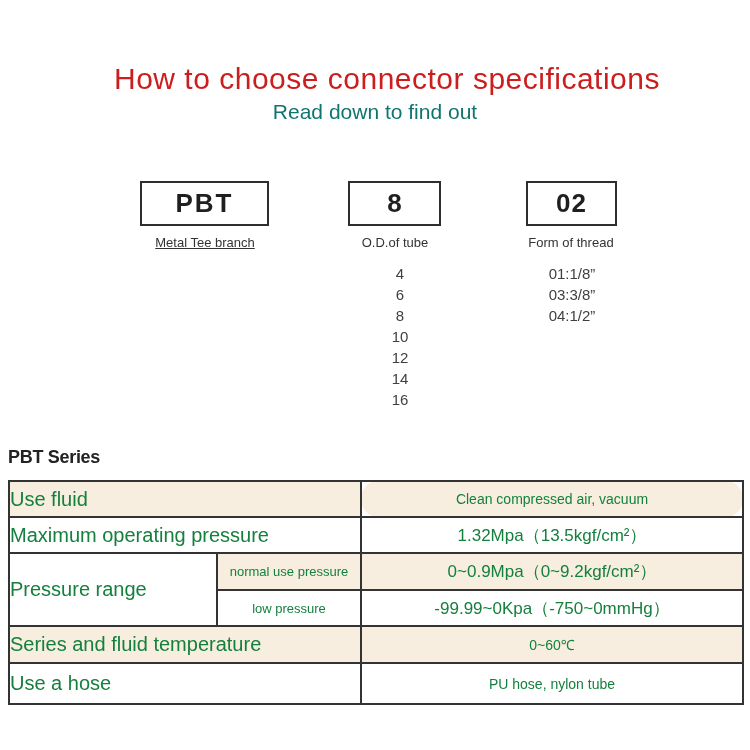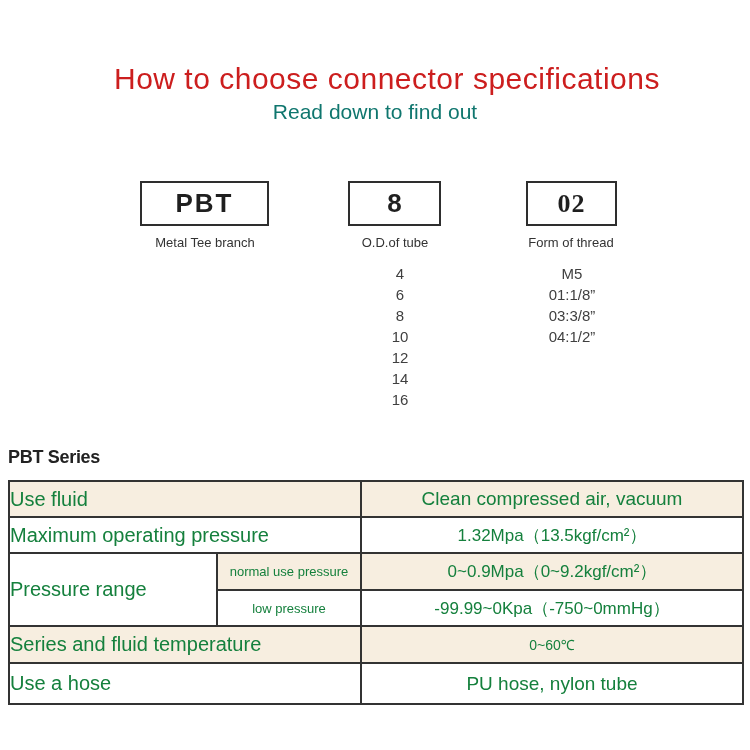--- a/index.html
+++ b/index.html
@@ -10,42 +10,42 @@
   .title{left:0;top:50px;width:750px;text-align:center;
          font-size:30px;font-weight:normal;color:#cc1e1e;margin:12px;letter-spacing:0.5px;}
   .subtitle{left:0;top:100px;width:750px;text-align:center;
             font-size:21px;color:#0f766e;}
 
   .code-box{border:2px solid #2e2e2e;background:#ffffff;
             display:flex;align-items:center;justify-content:center;
             font-weight:bold;font-size:26px;color:#1f1f1f;box-sizing:border-box;}
   .box1{left:140px;top:181px;width:129px;height:45px;letter-spacing:2px;}
   .box2{left:348px;top:181px;width:93px;height:45px;}
-  .box3{left:526px;top:181px;width:91px;height:45px;letter-spacing:1px;font-family:Liberation Serif, serif;}
+  .box3{left:526px;top:181px;width:91px;height:45px;letter-spacing:1px;}
 
   .box-label{top:235px;text-align:center;font-size:13px;color:#333333;}
-  .label1{left:130px;width:150px;}
+  .label1{left:130px;width:150px;text-decoration:underline;}
   .label2{left:330px;width:130px;}
   .label3{left:506px;width:130px;}
 
   .opt-list{top:263px;text-align:center;font-size:15px;line-height:21px;color:#3f3f3f;}
   .list-od{left:348px;width:104px;}
   .list-thread{left:506px;width:132px;}
 
   .series-heading{left:8px;top:447px;font-size:18px;font-weight:bold;color:#222222;
                   letter-spacing:-0.3px;}
 
   table.spec{position:absolute;left:8px;top:480px;width:734px;
              border-collapse:collapse;table-layout:fixed;}
   table.spec td{border:2px solid #333333;padding:0;vertical-align:middle;
                 color:#15803d;overflow:hidden;}
   td.band{background:#f7eee0;}
   td.lab{padding-left:16px;font-size:20px;}
   td.sublab{text-align:center;font-size:13px;}
-  td.val{text-align:center;font-size:19px;}
+  td.val{text-align:center;font-size:14px;border-radius:17px;}
   td.val-n{text-align:center;font-size:17px;}
   td.val-s{text-align:center;font-size:14px;}
   .r1{height:36px;} .r2{height:36px;} .r3{height:37px;}
   .r4{height:36px;} .r5{height:37px;} .r6{height:41px;}
 </style>
 </head>
 <body>
 
 <div>
 
@@ -69,21 +69,20 @@
   <div class="abs opt-list list-od">
     <div>4</div>
     <div>6</div>
     <div>8</div>
     <div>10</div>
     <div>12</div>
     <div>14</div>
     <div>16</div>
   </div>
   <div class="abs opt-list list-thread">
-    <div>M5</div>
     <div>01:1/8”</div>
     <div>03:3/8”</div>
     <div>04:1/2”</div>
   </div>
 
   <div class="abs series-heading">PBT Series</div>
 
   <table class="spec">
     <colgroup>
         <col style="width:208px">

